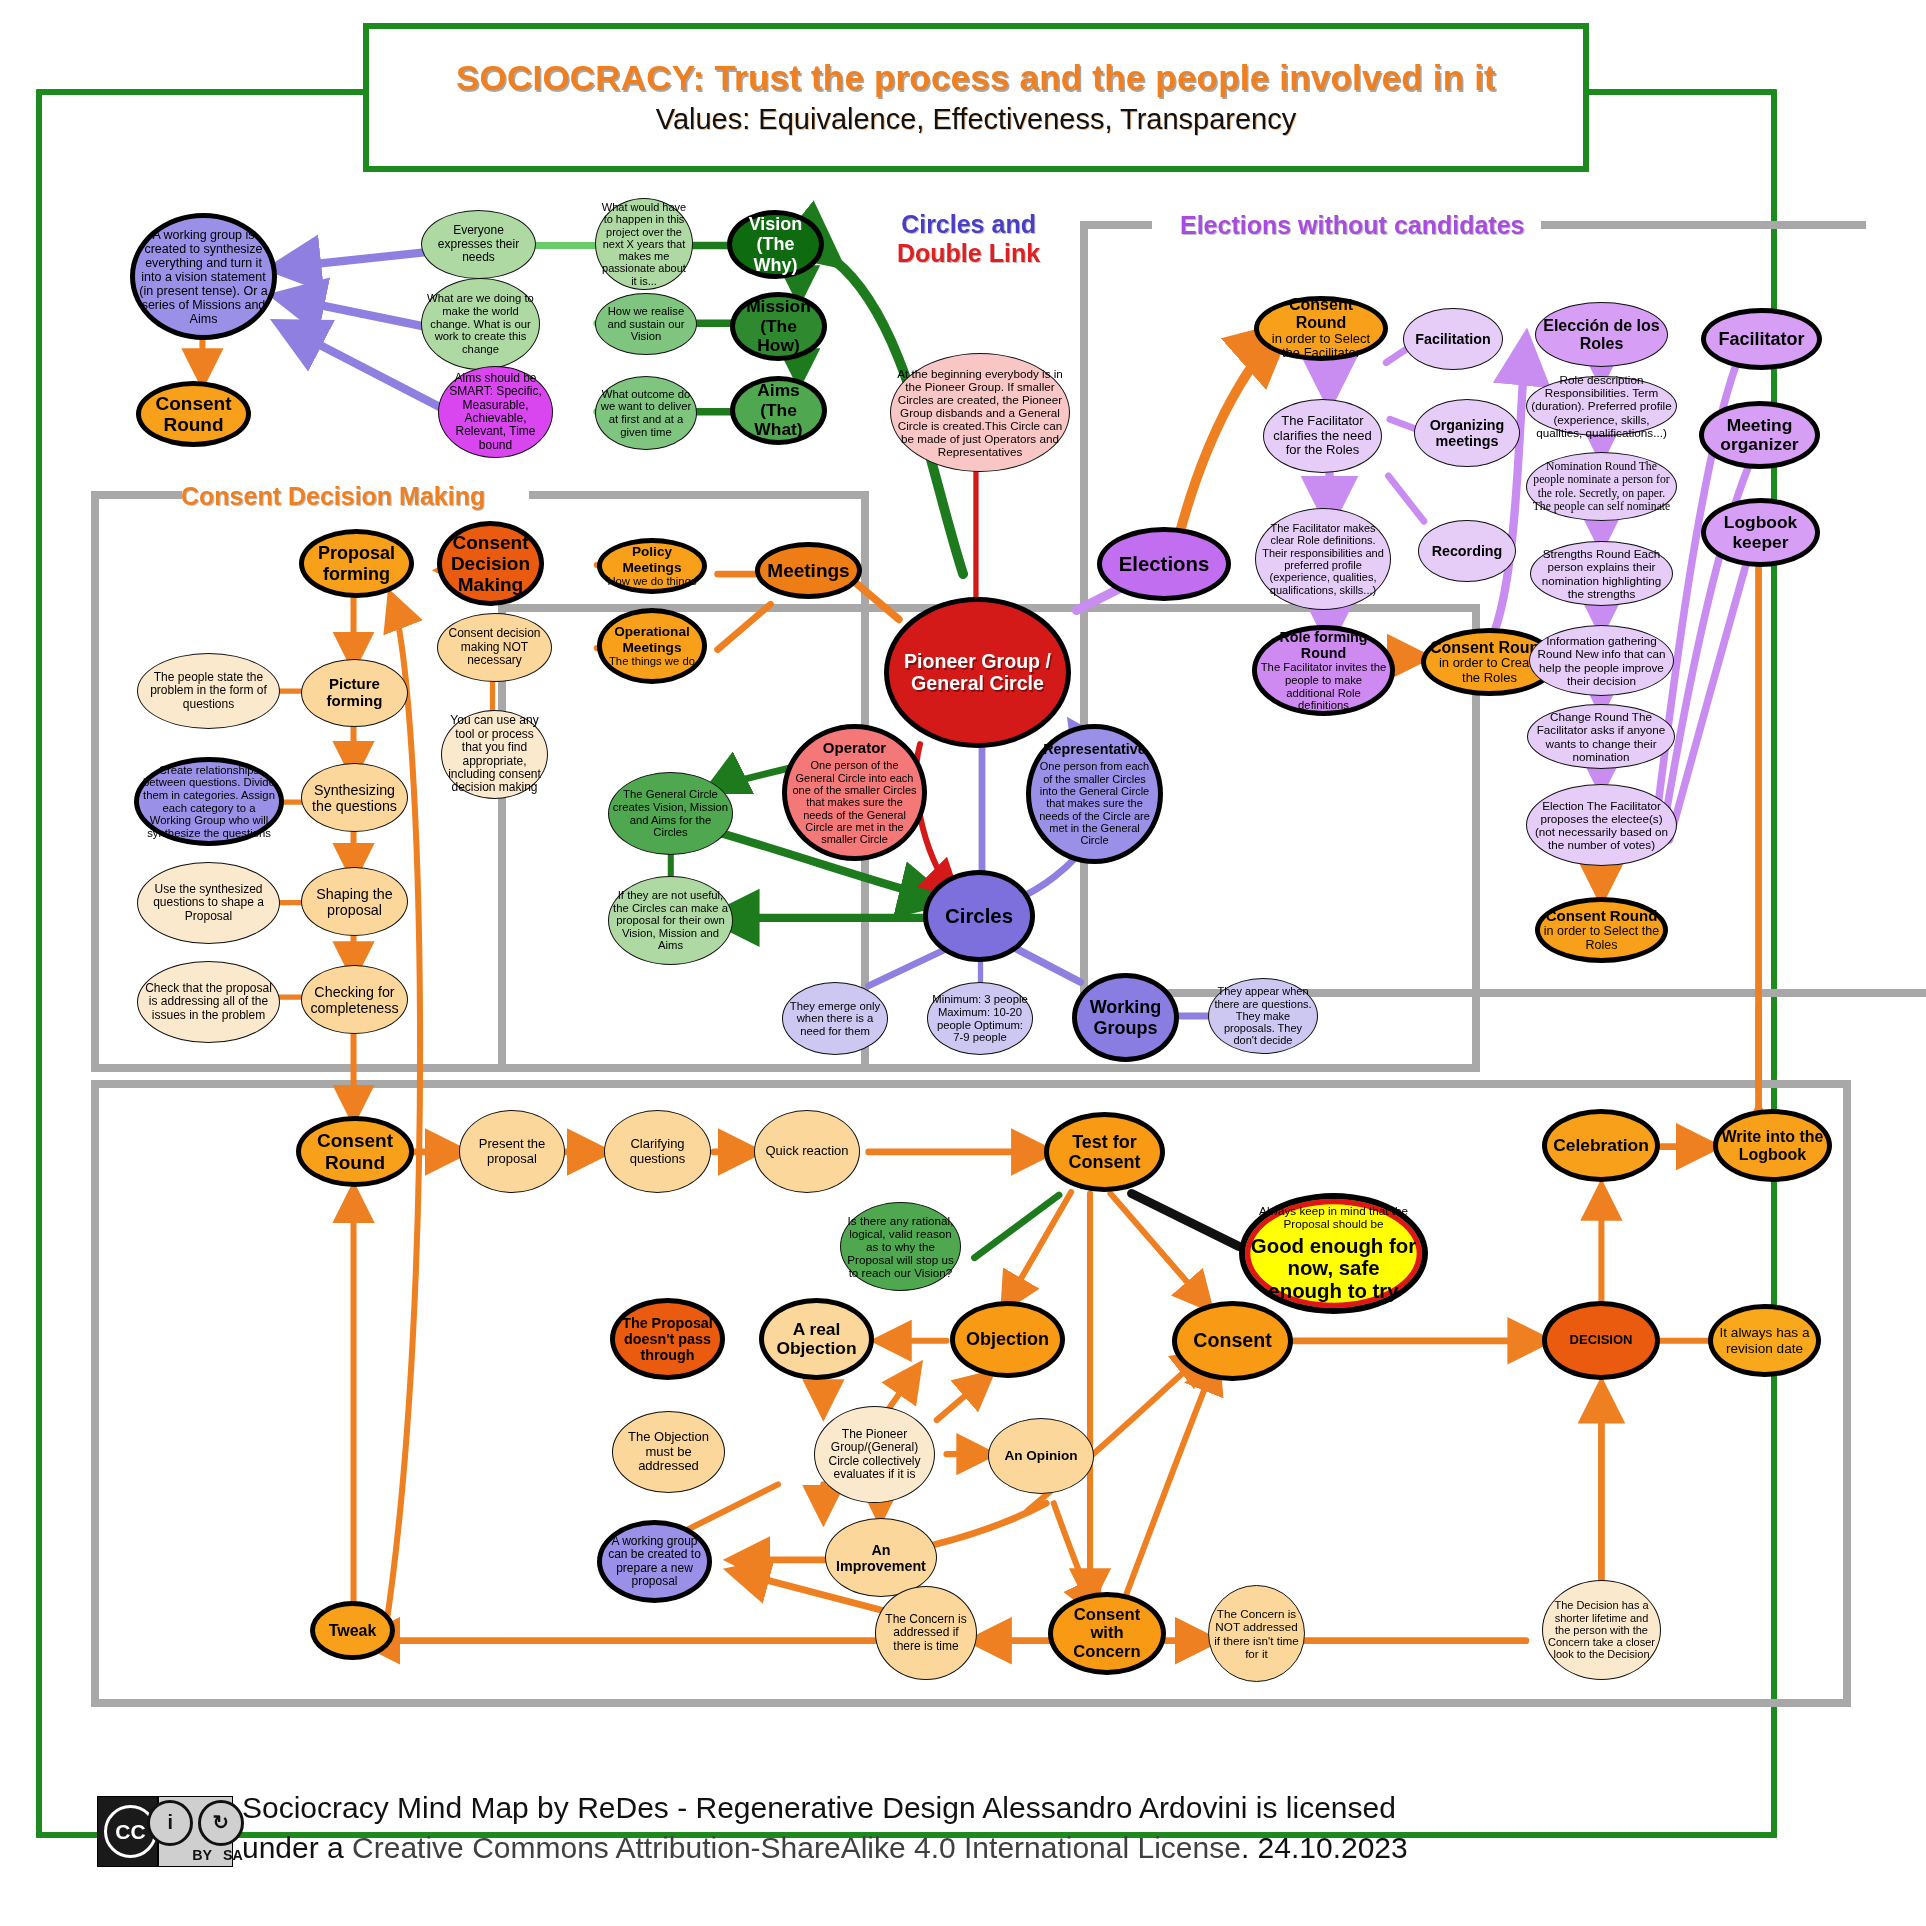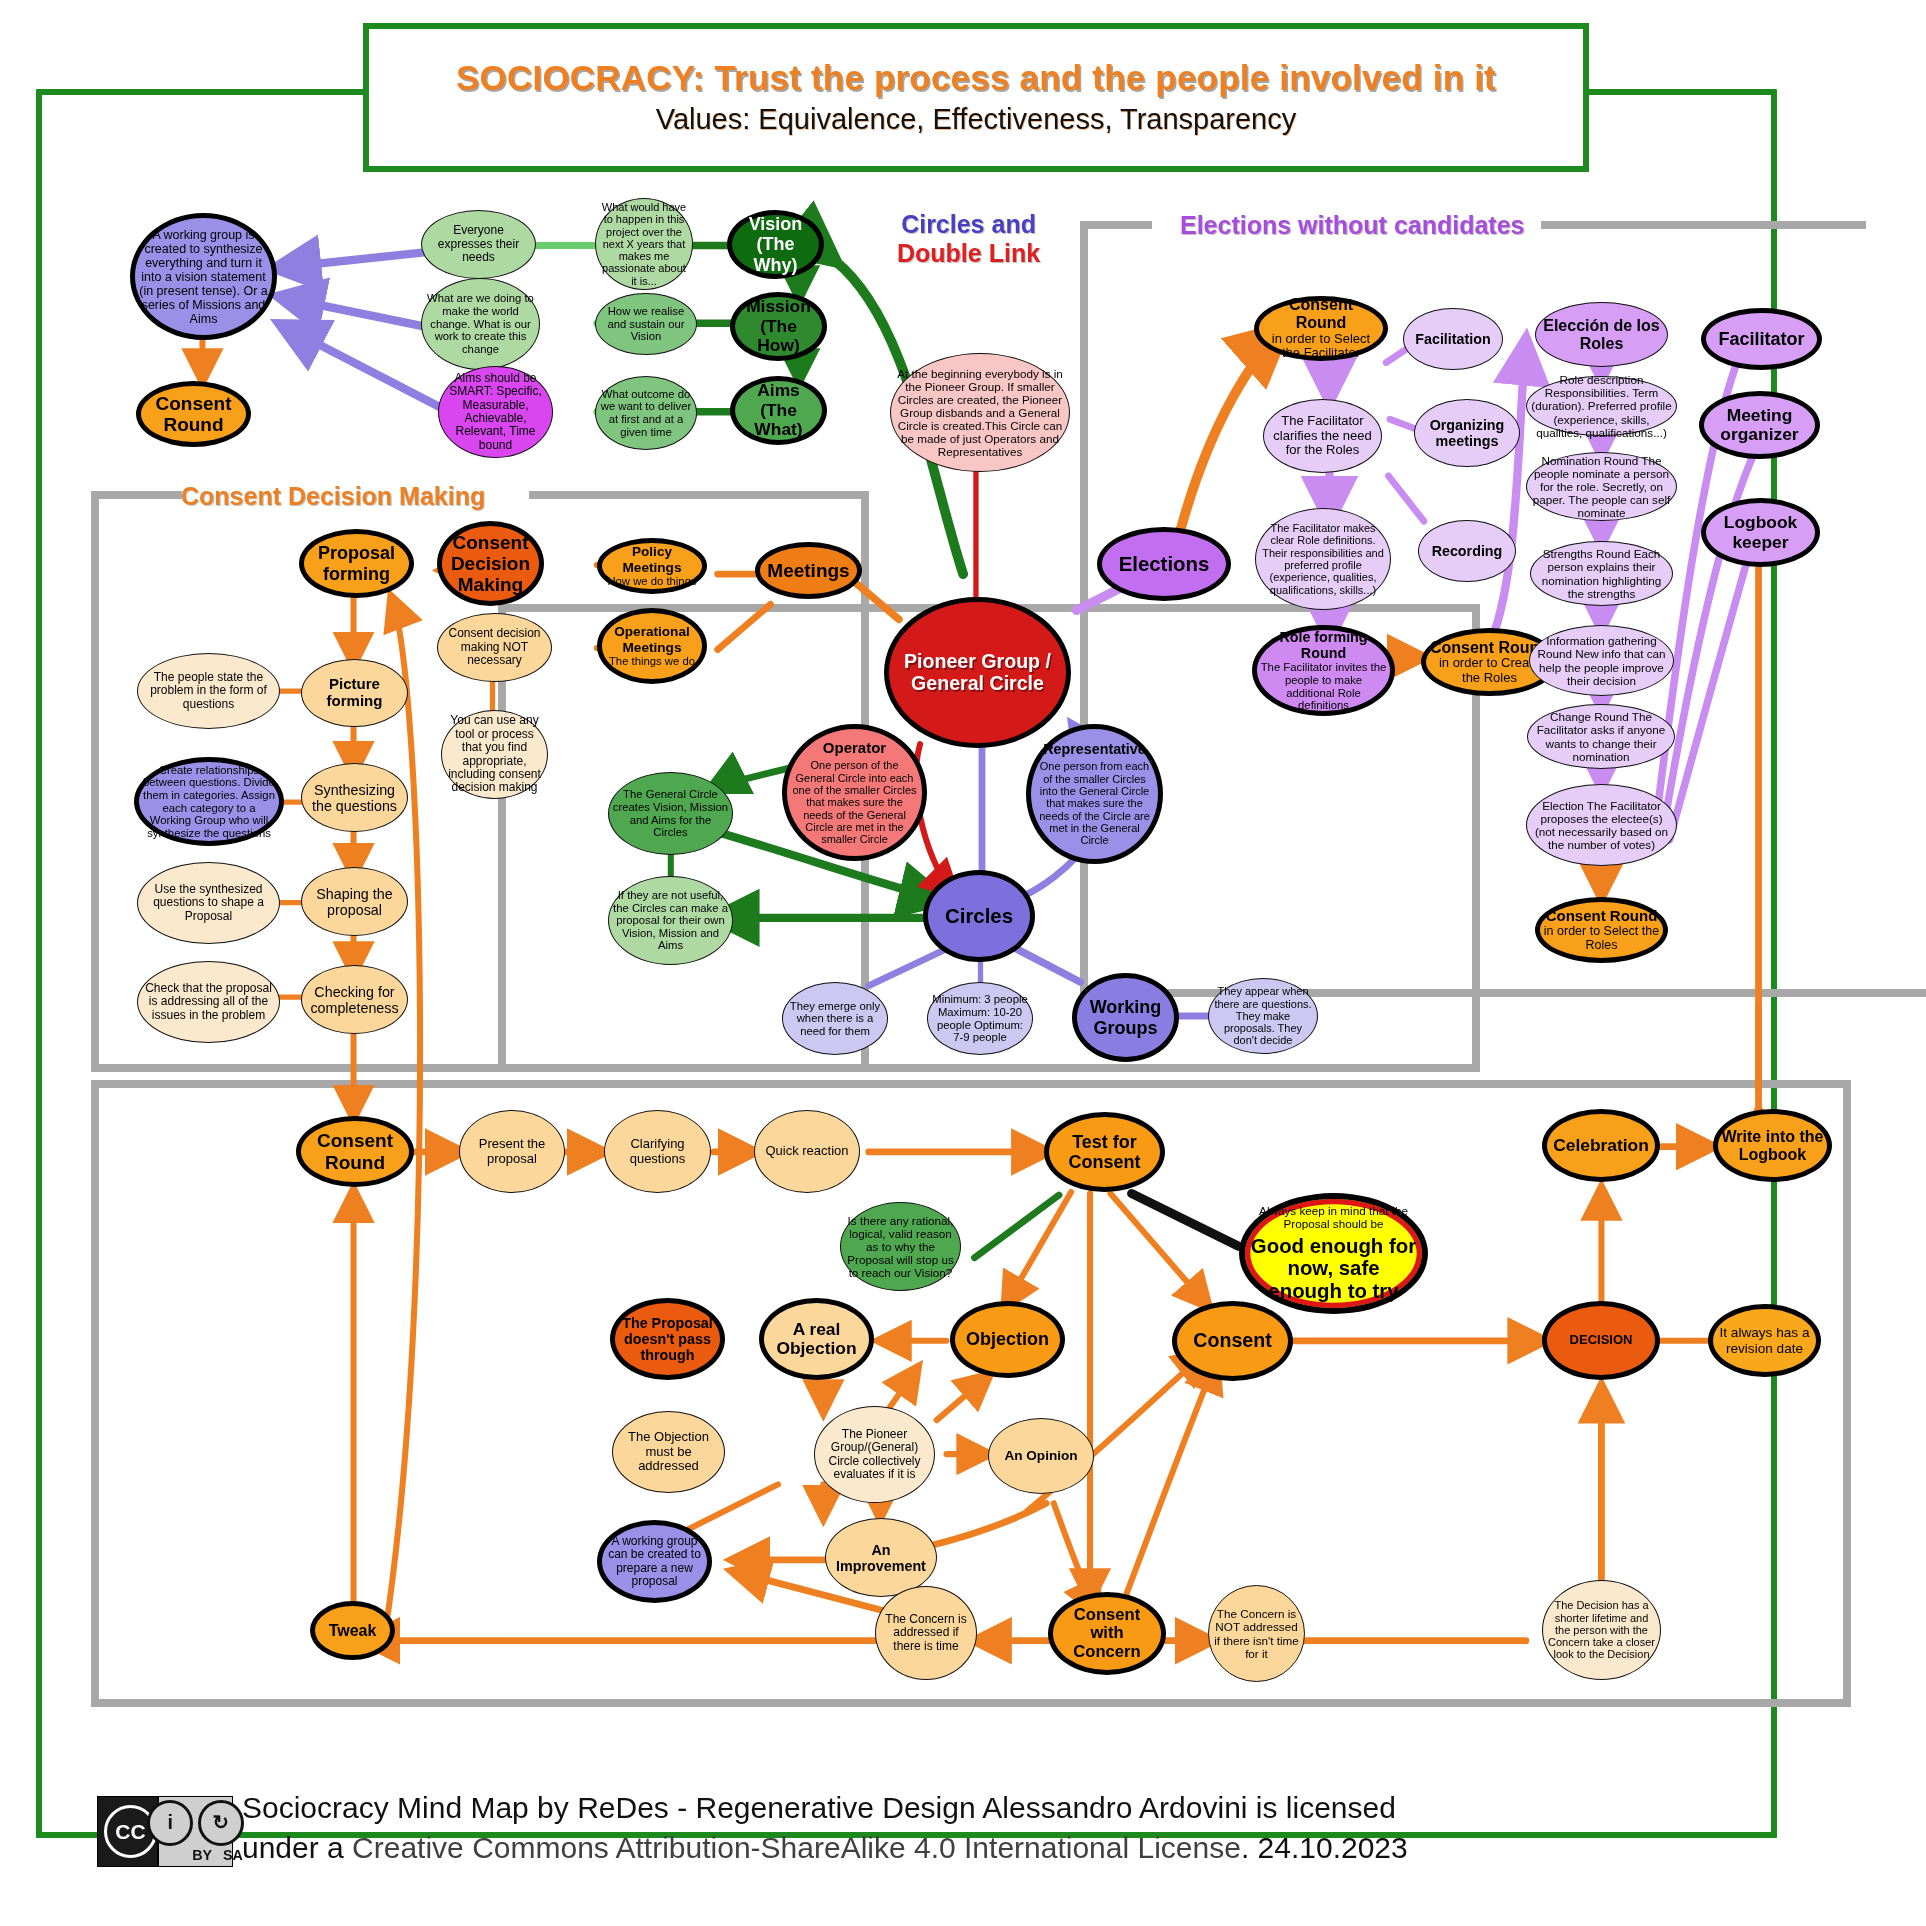--- a/index.html
+++ b/index.html
@@ -482,33 +482,33 @@
     </div>
 
   <div class="node thin b" style="left:1414px;top:399px;width:106px;height:68px;background:#e6cdf7;font-size:14.3px;">
     <span>Organizing meetings</span>
     </div>
 
   <div class="node thin" style="left:1526px;top:376px;width:151px;height:60px;background:#e6cdf7;font-size:11.7px;">
     <span>Role description Responsibilities. Term (duration). Preferred profile (experience, skills, qualities, qualifications...)</span>
     </div>
 
-  <div class="node thick b" style="left:1699px;top:391px;width:121px;height:68px;background:#d69ef4;font-size:17.4px;">
+  <div class="node thick b" style="left:1699px;top:401px;width:121px;height:68px;background:#d69ef4;font-size:17.4px;">
     <span>Meeting organizer</span>
     </div>
 
   <div class="node thin" style="left:1255px;top:508px;width:136px;height:102px;background:#e6cdf7;font-size:11px;">
     <span>The Facilitator makes clear Role definitions. Their responsibilities and preferred profile (experience, qualities, qualifications, skills...)</span>
     </div>
 
   <div class="node thin b" style="left:1418px;top:520px;width:98px;height:62px;background:#e6cdf7;font-size:14.3px;">
     <span>Recording</span>
     </div>
 
-  <div class="node thin" style="left:1526px;top:452px;width:151px;height:69px;background:#e6cdf7;font-size:11.7px;">
+  <div class="node thin" style="left:1526px;top:452px;width:151px;height:69px;background:#e6cdf7;font-size:11.7px;font-family:Liberation Serif, serif;">
     <span>Nomination Round The people nominate a person for the role. Secretly, on paper. The people can self nominate</span>
     </div>
 
   <div class="node thick b" style="left:1701px;top:498px;width:119px;height:69px;background:#d69ef4;font-size:17.4px;">
     <span>Logbook keeper</span>
     </div>
 
   <div class="node thin" style="left:1530px;top:541px;width:143px;height:65px;background:#e6cdf7;font-size:11.7px;">
     <span>Strengths Round Each person explains their nomination highlighting the strengths</span>
     </div>

